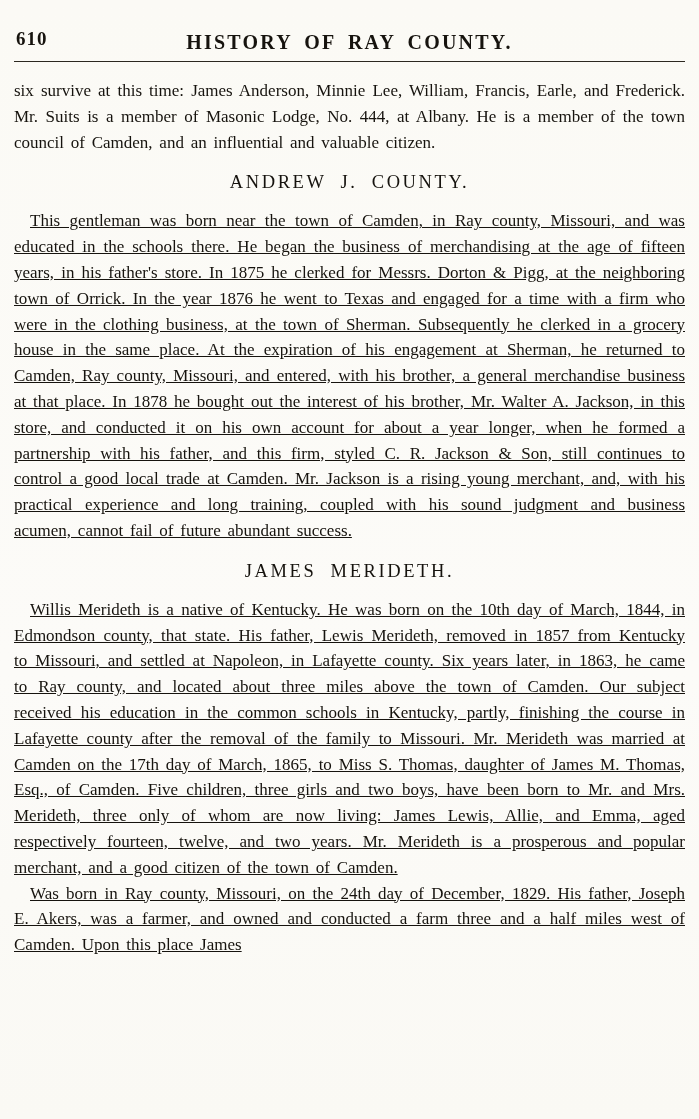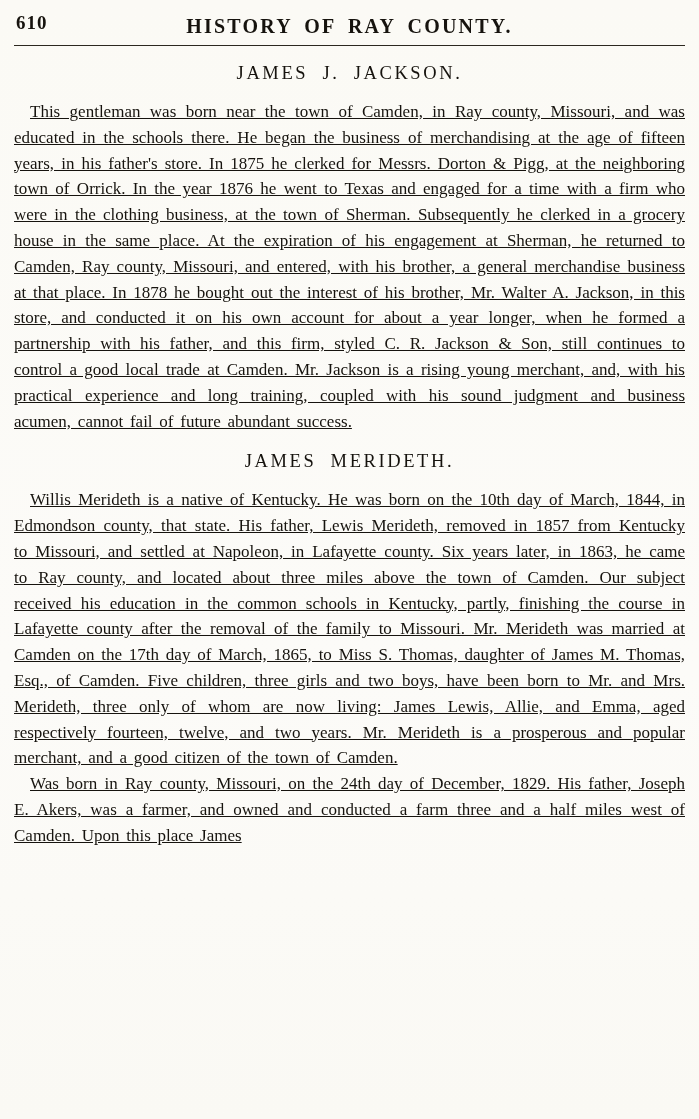--- a/index.html
+++ b/index.html
@@ -8,21 +8,21 @@
     height: 1119px;
     background: #fcfbf7;
     overflow: hidden;
     font-family: "Liberation Serif", serif;
     color: #16130e;
   }
   .page {
     box-sizing: border-box;
     width: 699px;
     height: 1119px;
-    padding: 12px 14px 0 14px;
+    padding: 28px 14px 0 14px;
     background: linear-gradient(180deg, #fbfaf5 0%, #fcfbf8 60%, #faf9f4 100%);
   }
   .page-header {
     position: relative;
     height: 27px;
   }
   .page-number {
     position: absolute;
     left: 2px;
     top: 0;
@@ -72,22 +72,23 @@
 <div class="page">
 
   <div class="page-header">
     <span class="page-number">610</span>
     <span class="running-title">HISTORY OF RAY COUNTY.</span>
   </div>
   <hr class="header-rule">
 
   <div class="body-text">
 
+    <p class="para">six survive at this time:  James Anderson, Minnie Lee, William, Francis, Earle, and Frederick.  Mr. Suits is a member of Masonic Lodge, No. 444, at Albany.  He is a member of the town council of Camden, and an influential and valuable citizen.</p>
 
-    <h2 class="section-heading">JAMES J. JACKSON.</h2>
+    <h2 class="section-heading">ANDREW J. COUNTY.</h2>
     <p class="para indent">This gentleman was born near the town of Camden, in Ray county, Missouri, and was educated in the schools there.  He began the business of merchandising at the age of fifteen years, in his father's store.  In 1875 he clerked for Messrs. Dorton &amp; Pigg, at the neighboring town of Orrick. In the year 1876 he went to Texas and engaged for a time with a firm who were in the clothing business, at the town of Sherman.  Subsequently he clerked in a grocery house in the same place.  At the expiration of his engagement at Sherman, he returned to Camden, Ray county, Missouri, and entered, with his brother, a general merchandise business at that place.  In 1878 he bought out the interest of his brother, Mr. Walter A. Jackson, in this store, and conducted it on his own account for about a year longer, when he formed a partnership with his father, and this firm, styled C. R. Jackson &amp; Son, still continues to control a good local trade at Camden.  Mr. Jackson is a rising young merchant, and, with his practical experience and long training, coupled with his sound judgment and business acumen, cannot fail of future abundant success.</p>
 
     <h2 class="section-heading">JAMES MERIDETH.</h2>
     <p class="para indent">Willis Merideth is a native of Kentucky.  He was born on the 10th day of March, 1844, in Edmondson county, that state.  His father, Lewis Merideth, removed in 1857 from Kentucky to Missouri, and settled at Napoleon, in Lafayette county.  Six years later, in 1863, he came to Ray county, and located about three miles above the town of Camden.  Our subject received his education in the common schools in Kentucky, partly, finishing the course in Lafayette county after the removal of the family to Missouri.  Mr. Merideth was married at Camden on the 17th day of March, 1865, to Miss S. Thomas, daughter of James M. Thomas, Esq., of Camden.  Five children, three girls and two boys, have been born to Mr. and Mrs. Merideth, three only of whom are now living:  James Lewis, Allie, and Emma, aged respectively fourteen, twelve, and two years.  Mr. Merideth is a prosperous and popular merchant, and a good citizen of the town of Camden.</p>
 
     <p class="para indent">Was born in Ray county, Missouri, on the 24th day of December, 1829. His father, Joseph E. Akers, was a farmer, and owned and conducted a farm three and a half miles west of Camden.  Upon this place James</p>
 
   </div>
 </div>
 

